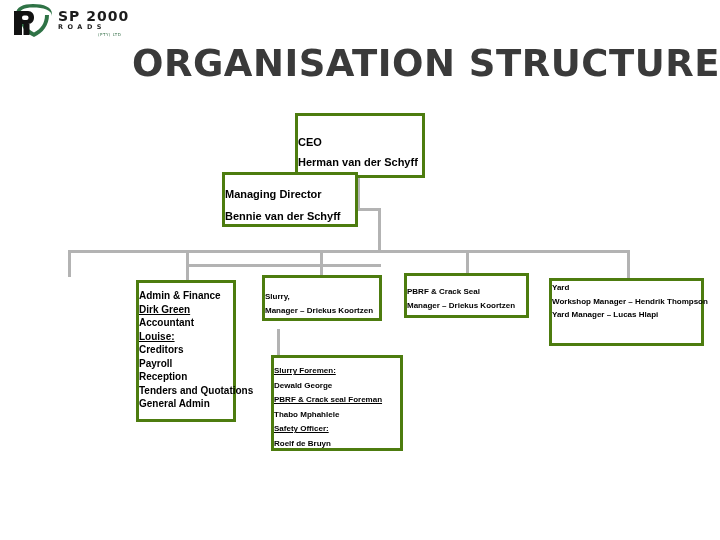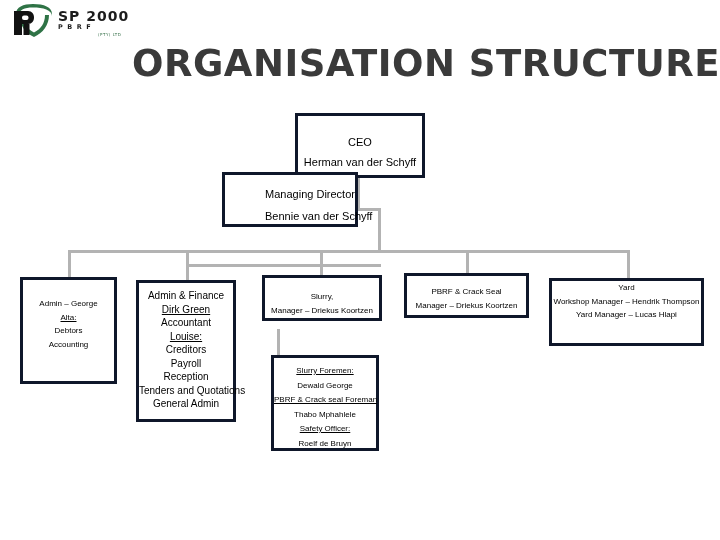--- a/index.html
+++ b/index.html
@@ -46,45 +46,45 @@
     white-space:nowrap;
   }
 
   
   .line{position:absolute;background:#b3b3b3;}
 
   
   .box{
     position:absolute;
     background:#ffffff;
-    border:3px solid #0f172a;
+    border:3px solid #4d7c0f;
     box-sizing:border-box;
-    text-align:center;
     color:#000000;
     font-family:"Liberation Sans", sans-serif;
+    font-weight:bold;
   }
   .box .ln{display:block;white-space:nowrap;}
   .u{text-decoration:underline;}
 
   .box-ceo{left:295px;top:113px;width:130px;height:65px;font-size:11px;padding-top:16px;}
   .box-ceo .ln{line-height:20px;}
 
-  .box-md{left:222px;top:172px;width:136px;height:55px;font-size:11px;padding-top:8px;padding-left:40px;}
+  .box-md{left:222px;top:172px;width:136px;height:55px;font-size:11px;padding-top:8px;}
   .box-md .ln{line-height:22px;}
 
   .box-admin{left:20px;top:277px;width:97px;height:107px;font-size:8px;padding-top:17px;}
   .box-admin .ln{line-height:13.5px;}
 
   .box-fin{left:136px;top:280px;width:100px;height:142px;font-size:10px;padding-top:6px;}
   .box-fin .ln{line-height:13.5px;}
 
   .box-slurry{left:262px;top:275px;width:120px;height:46px;font-size:8px;padding-top:12px;}
   .box-slurry .ln{line-height:14px;}
 
-  .box-foremen{left:271px;top:355px;width:108px;height:96px;font-size:8px;padding-top:6px;}
+  .box-foremen{left:271px;top:355px;width:132px;height:96px;font-size:8px;padding-top:6px;}
   .box-foremen .ln{line-height:14.5px;}
 
   .box-pbrf{left:404px;top:273px;width:125px;height:45px;font-size:8px;padding-top:9px;}
   .box-pbrf .ln{line-height:14px;}
 
   .box-yard{left:549px;top:278px;width:155px;height:68px;font-size:8px;}
   .box-yard .ln{line-height:13.5px;}
 </style>
 </head>
 <body>
@@ -93,21 +93,21 @@
 
   <div class="logo">
     <svg class="logo-mark" viewBox="0 0 46 36" xmlns="http://www.w3.org/2000/svg">
       <path d="M4 11 C4 4, 11 1, 21 1 C32 1, 40 4, 40 11 L40 13 C40 7, 31 4.5, 21 4.5 C12 4.5, 7.5 7, 7.5 11 Z" fill="#2f7346"></path>
       <path d="M7.5 12 C7.5 22, 13 30, 22 34 C31 30, 37 22, 37 12 L33 12 C33 20, 29 26, 22 29.5 C15 26, 11.5 20, 11.5 12 Z" fill="#2f7346"></path>
       <path d="M2 8 L16 8 C20 8, 22 11, 22 14.5 C22 18, 20 21, 16 21 L10 21 L10 32 L2 32 Z" fill="#121212"></path>
       <rect x="10" y="12.5" width="6.5" height="4.5" rx="2" fill="#ffffff"></rect>
       <rect x="11.5" y="21" width="6" height="11" fill="#121212"></rect>
     </svg>
     <div class="logo-word">SP 2000</div>
-    <div class="logo-sub">PBRF</div>
+    <div class="logo-sub">ROADS</div>
     <div class="logo-tiny">(PTY) LTD</div>
   </div>
 
   <div class="title">ORGANISATION STRUCTURE</div>
 
   <div class="line" style="left:357px;top:178px;width:3px;height:18px;"></div>
 
   <div class="line" style="left:357px;top:161px;width:55px;height:3px;"></div>
   <div class="line" style="left:409px;top:161px;width:3px;height:12px;"></div>
 
@@ -130,26 +130,20 @@
   <div class="box box-ceo">
     <span class="ln">CEO</span>
     <span class="ln">Herman van der Schyff</span>
   </div>
 
   <div class="box box-md">
     <span class="ln">Managing Director</span>
     <span class="ln">Bennie van der Schyff</span>
   </div>
 
-  <div class="box box-admin">
-    <span class="ln">Admin – George</span>
-    <span class="ln u">Alta:</span>
-    <span class="ln">Debtors</span>
-    <span class="ln">Accounting</span>
-  </div>
 
   <div class="box box-fin">
     <span class="ln">Admin &amp; Finance</span>
     <span class="ln u">Dirk Green</span>
     <span class="ln">Accountant</span>
     <span class="ln u">Louise:</span>
     <span class="ln">Creditors</span>
     <span class="ln">Payroll</span>
     <span class="ln">Reception</span>
     <span class="ln">Tenders and Quotations</span>

